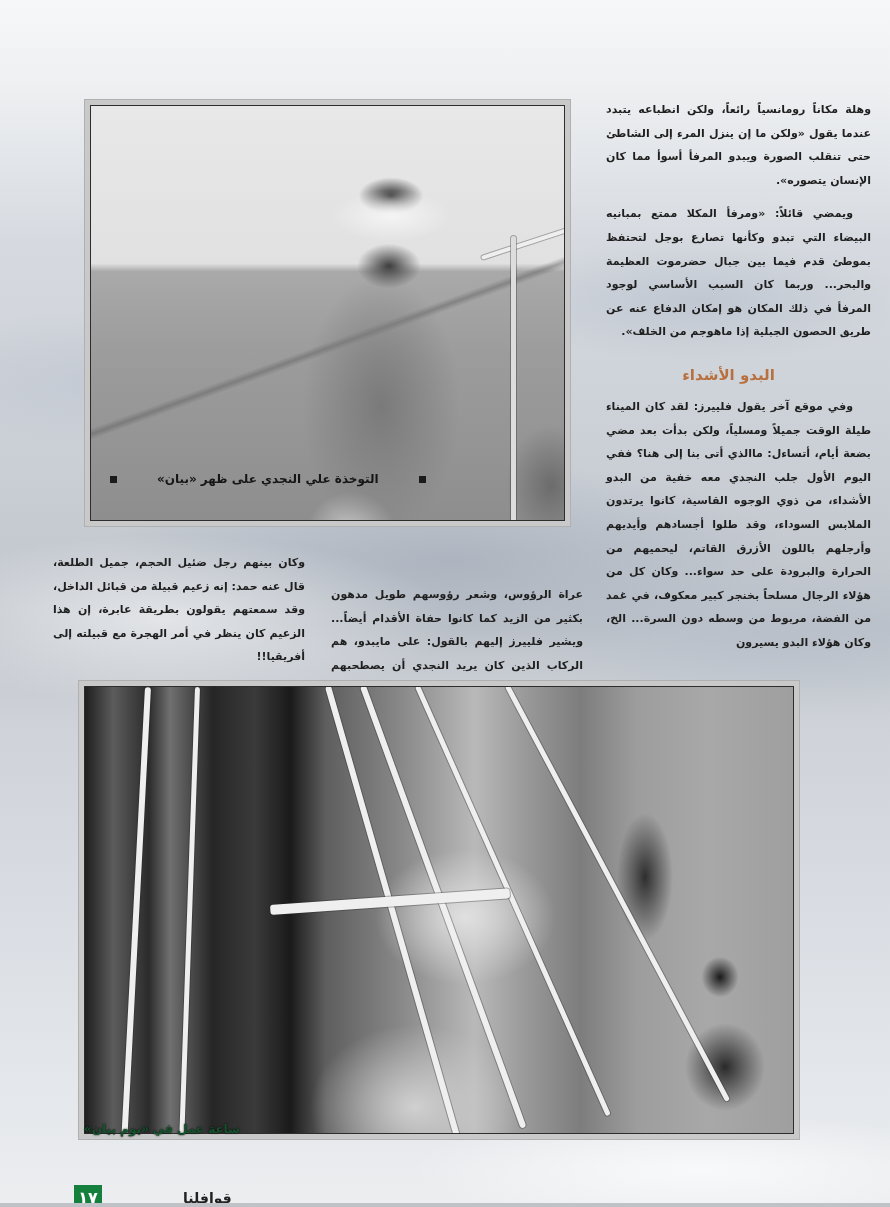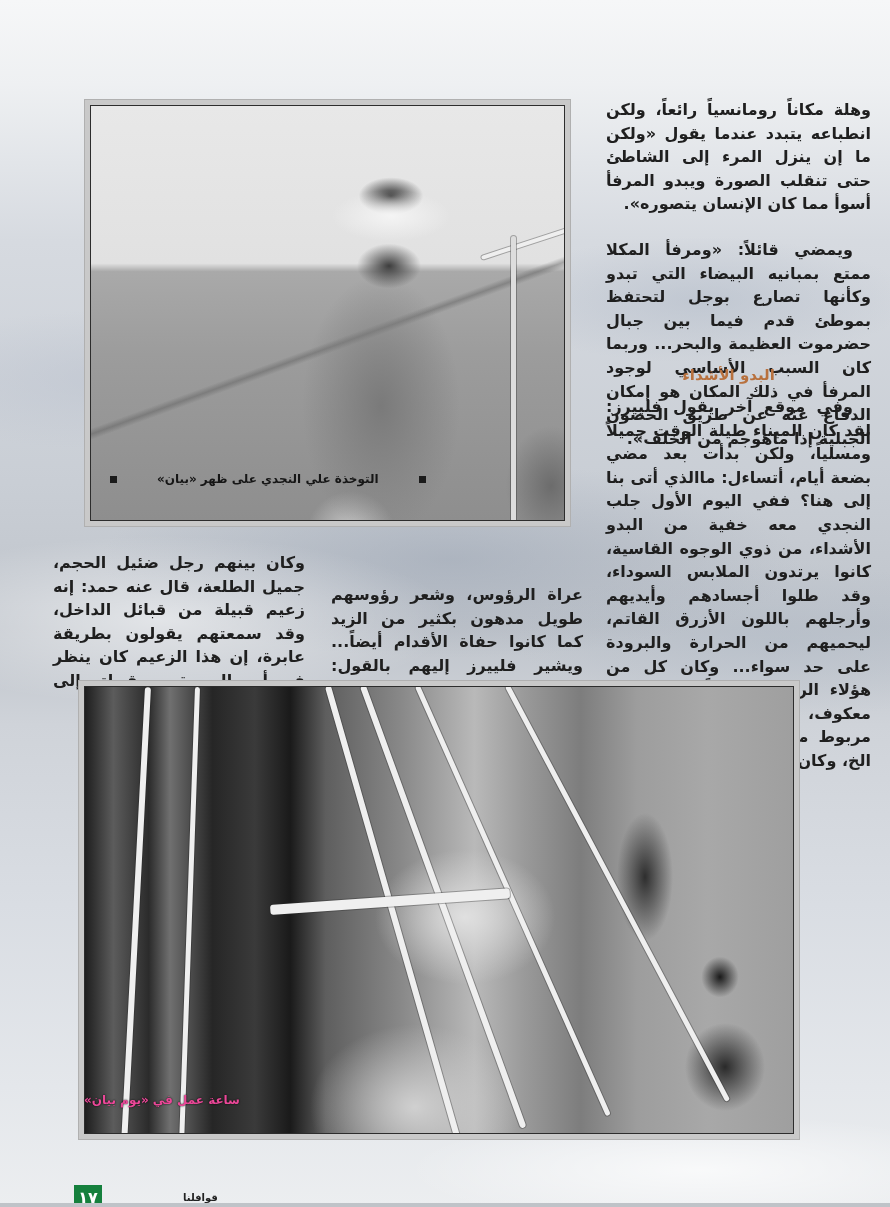--- a/index.html
+++ b/index.html
@@ -47,44 +47,44 @@
       radial-gradient(ellipse 140px 110px at 330px 420px, #d0d0d0, rgba(200,200,200,0) 75%),
       linear-gradient(90deg, #1e1e1e 0%, #5c5c5c 4%, #2b2b2b 9%, #707070 12%, #262626 18%, #3a3a3a 24%, #1a1a1a 29%, #5e5e5e 34%, #8a8a8a 45%, #b9b9b9 55%, #9a9a9a 62%, #7d7d7d 70%, #9d9d9d 78%, #a8a8a8 88%, #9f9f9f 100%);
   }
   .rope { position:absolute; background:#efefef; border-radius:3px; box-shadow:0 0 0 1px rgba(40,40,40,0.35); transform-origin:top left; }
   .caption {
     position:absolute; font-weight:bold; font-size:12px; white-space:nowrap;
     direction:rtl; display:flex; align-items:center; gap:5px;
   }
   .caption .sq { display:inline-block; width:7px; height:7px; background:#1b1b1b; }
   #caption-top { left:110px; top:472px; color:#161616;gap:40px; }
-  #caption-bottom { left:84px; top:1093px; color:#ec4899; text-shadow:0 0 2px #000; }
+  #caption-bottom { left:84px; top:1122px; color:#14532d; text-shadow:0 0 2px #000; }
   .col {
     position:absolute; direction:rtl; text-align:justify; text-align-last:right;
-    color:#1f1f1f; font-size:16px; line-height:23.6px; font-weight:bold;
+    color:#1f1f1f; font-size:11px; line-height:23.6px; font-weight:bold;
   }
   .col p { margin:0; }
   #col-right-1 { left:606px; top:98px; width:265px; }
-  #col-right-1 p + p { margin-top:22px; text-indent:18px; }
+  #col-right-1 p + p { margin-top:10px; text-indent:18px; }
   #subheading {
     position:absolute; left:606px; top:366px; width:245px; direction:rtl; text-align:center;
     font-size:15px; font-weight:bold; color:#b8713e;
   }
   #col-right-2 { left:606px; top:395px; width:265px; }
   #col-right-2 p { text-indent:18px; }
   #col-mid { left:331px; top:583px; width:252px; }
   #col-left { left:53px; top:551px; width:252px; }
   #footer {
     position:absolute; left:74px; top:1173px; display:flex; align-items:center; gap:8px;
   }
   #page-number {
     width:28px; height:26px; background:#15803d; color:#fff; font-weight:bold;
     font-size:16px; display:flex; align-items:center; justify-content:center;text-decoration:underline;
   }
-  #magazine-name { font-weight:bold; font-size:10px; color:#222; direction:rtl; }
+  #magazine-name { font-weight:bold; font-size:14px; color:#222; direction:rtl; }
   #issue-label { font-weight:bold; font-size:11.5px; color:#333; direction:rtl;margin-top:35px; }
   #footer-rule { position:absolute; left:0; top:1203px; width:890px; height:4px; background:#bfc3c8; }
 </style>
 </head>
 <body>
 
 <div class="photo-frame" id="photo-top">
   <div class="photo-inner">
     <div class="rope" style="left:390px;top:150px;width:90px;height:4px;transform:rotate(-18deg);"></div>
     <div class="rope" style="left:420px;top:130px;width:5px;height:290px;background:#ddd;"></div>

